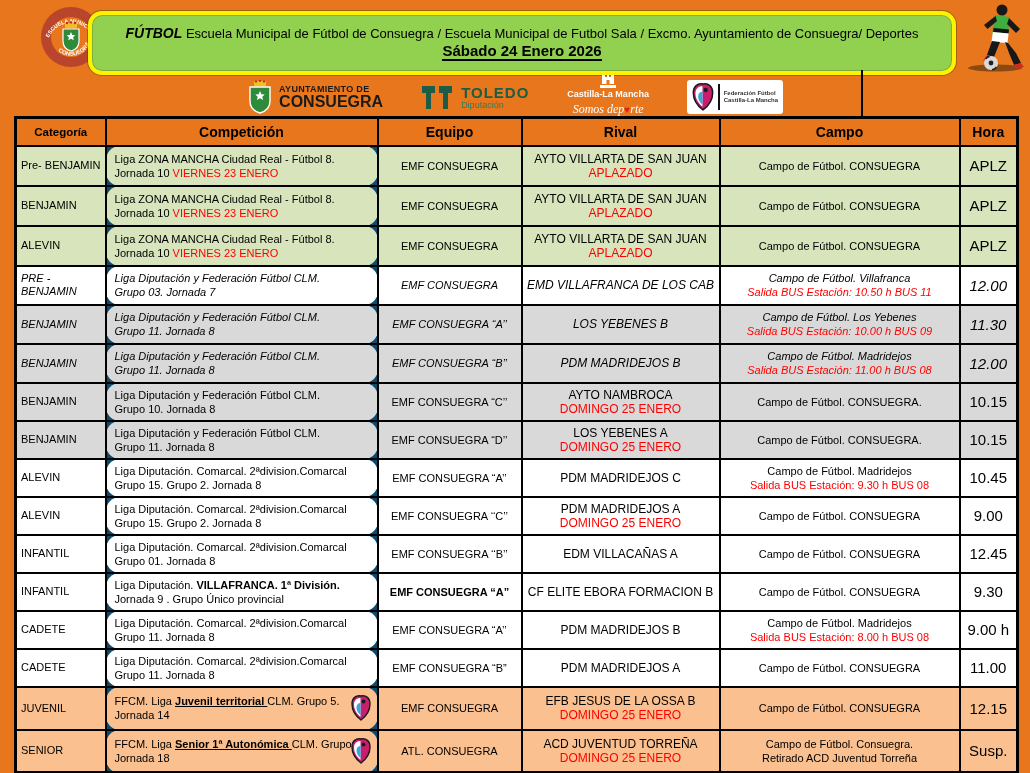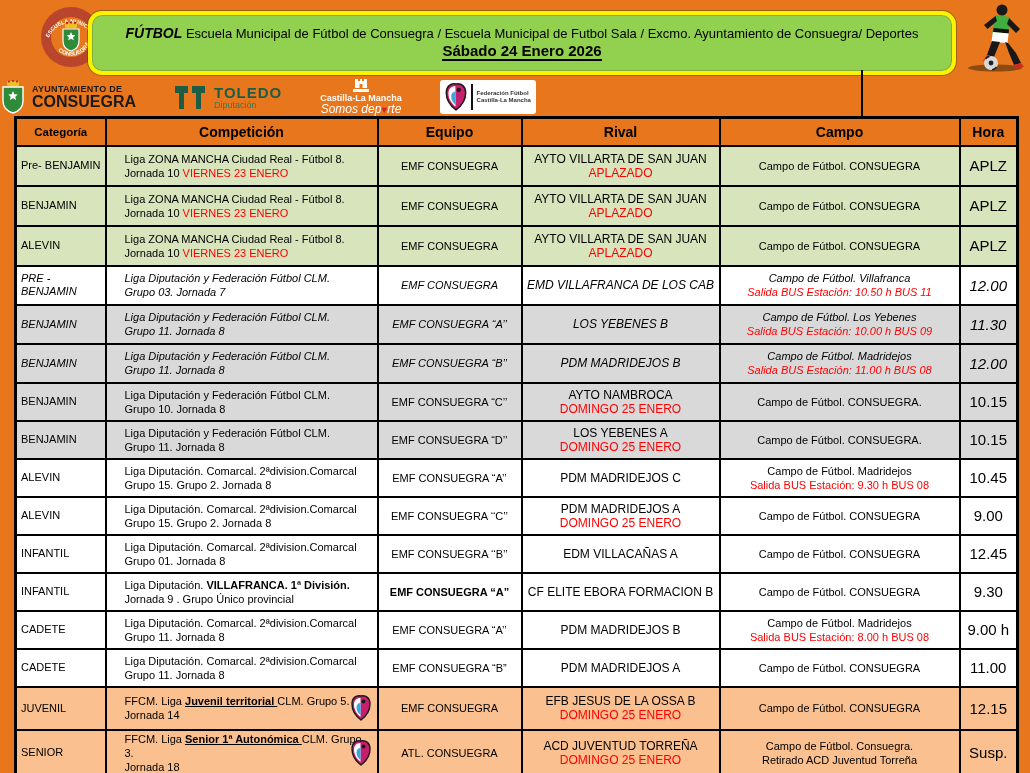--- a/index.html
+++ b/index.html
@@ -22,30 +22,30 @@
   .banner .line2{font-size:15px;font-weight:bold;color:#000;border-bottom:2px solid #000;line-height:17px;}
   
   .crest{position:absolute;left:40px;top:6px;width:62px;height:62px;}
   
   .player{position:absolute;right:0px;top:1px;width:66px;height:76px;}
   
   .page-mark{position:absolute;left:861px;top:70px;width:2px;height:46px;background:#000;}
   
   .logos{
     position:absolute;left:0;top:77px;width:100%;height:40px;
-    display:flex;align-items:center;gap:38px;
+    display:flex;align-items:center;justify-content:center;gap:38px;
   }
   .logo-block{display:flex;align-items:center;gap:6px;}
   .ayto-text .l1{font-size:9px;font-weight:bold;color:#1a1a1a;letter-spacing:.3px;line-height:10px;}
   .ayto-text .l2{font-size:16px;font-weight:bold;color:#1a1a1a;line-height:16px;}
   .toledo-text .l1{font-size:15px;font-weight:bold;color:#1d5c45;letter-spacing:1px;line-height:15px;}
   .toledo-text .l2{font-size:9px;color:#2e7d5b;line-height:10px;}
   .clm-block{flex-direction:column;gap:0;align-items:center;}
   .clm-block .l1{font-size:9px;font-weight:bold;color:#fff;line-height:10px;}
-  .clm-block .script{font-family:Liberation Sans, sans-serif;font-style:italic;font-size:12px;color:#fff;line-height:13px;}
+  .clm-block .script{font-family:Liberation Serif, serif;font-style:italic;font-size:12px;color:#fff;line-height:20px;}
   .clm-block .script .heart{color:#e02020;font-style:normal;font-size:10px;}
   .fed-box{
     background:#fff;border-radius:3px;width:88px;height:34px;
     display:flex;align-items:center;justify-content:center;gap:4px;padding:0 4px;
   }
   .fed-div{width:2px;height:26px;background:#111;}
   .fed-text{font-size:6px;color:#333;font-weight:bold;line-height:7px;}
   
   .tablewrap{position:absolute;left:14px;top:116px;width:1002px;}
   table{border-collapse:collapse;table-layout:fixed;width:1002px;background:#0c4a6e;border:3px solid #000;}
@@ -55,21 +55,21 @@
   thead th.cat{font-size:11.5px;}
   tbody tr{height:38px;}
   tbody tr:nth-child(-n+3){height:40px;}
   tbody tr:nth-child(n+4):nth-child(-n+6){height:39px;font-style:italic;}
   tbody tr:nth-child(n+15){height:43px;}
   .bg-green{background:#D7E4BC;}
   .bg-white{background:#FFFFFF;}
   .bg-gray{background:#D9D9D9;}
   .bg-orange{background:#FBC08F;}
   td.cat{font-size:11px;text-align:left;line-height:13px;}
-  td.comp{font-size:11px;text-align:left;line-height:14px;padding-left:18px;position:relative;}
+  td.comp{font-size:11px;text-align:left;line-height:14px;padding-left:8px;position:relative;border-radius:14px;}
   td.comp .ffcm-crest{position:absolute;right:6px;top:50%;transform:translateY(-50%);}
   td.equipo{font-size:11px;text-align:center;}
   td.rival{font-size:12px;text-align:center;line-height:14px;}
   td.campo{font-size:11px;text-align:center;line-height:14px;}
   td.hora{font-size:15px;text-align:center;}
   .red{color:#FF0000;}
   .b{font-weight:bold;}
   .u{text-decoration:underline;}
 </style>
 </head>

